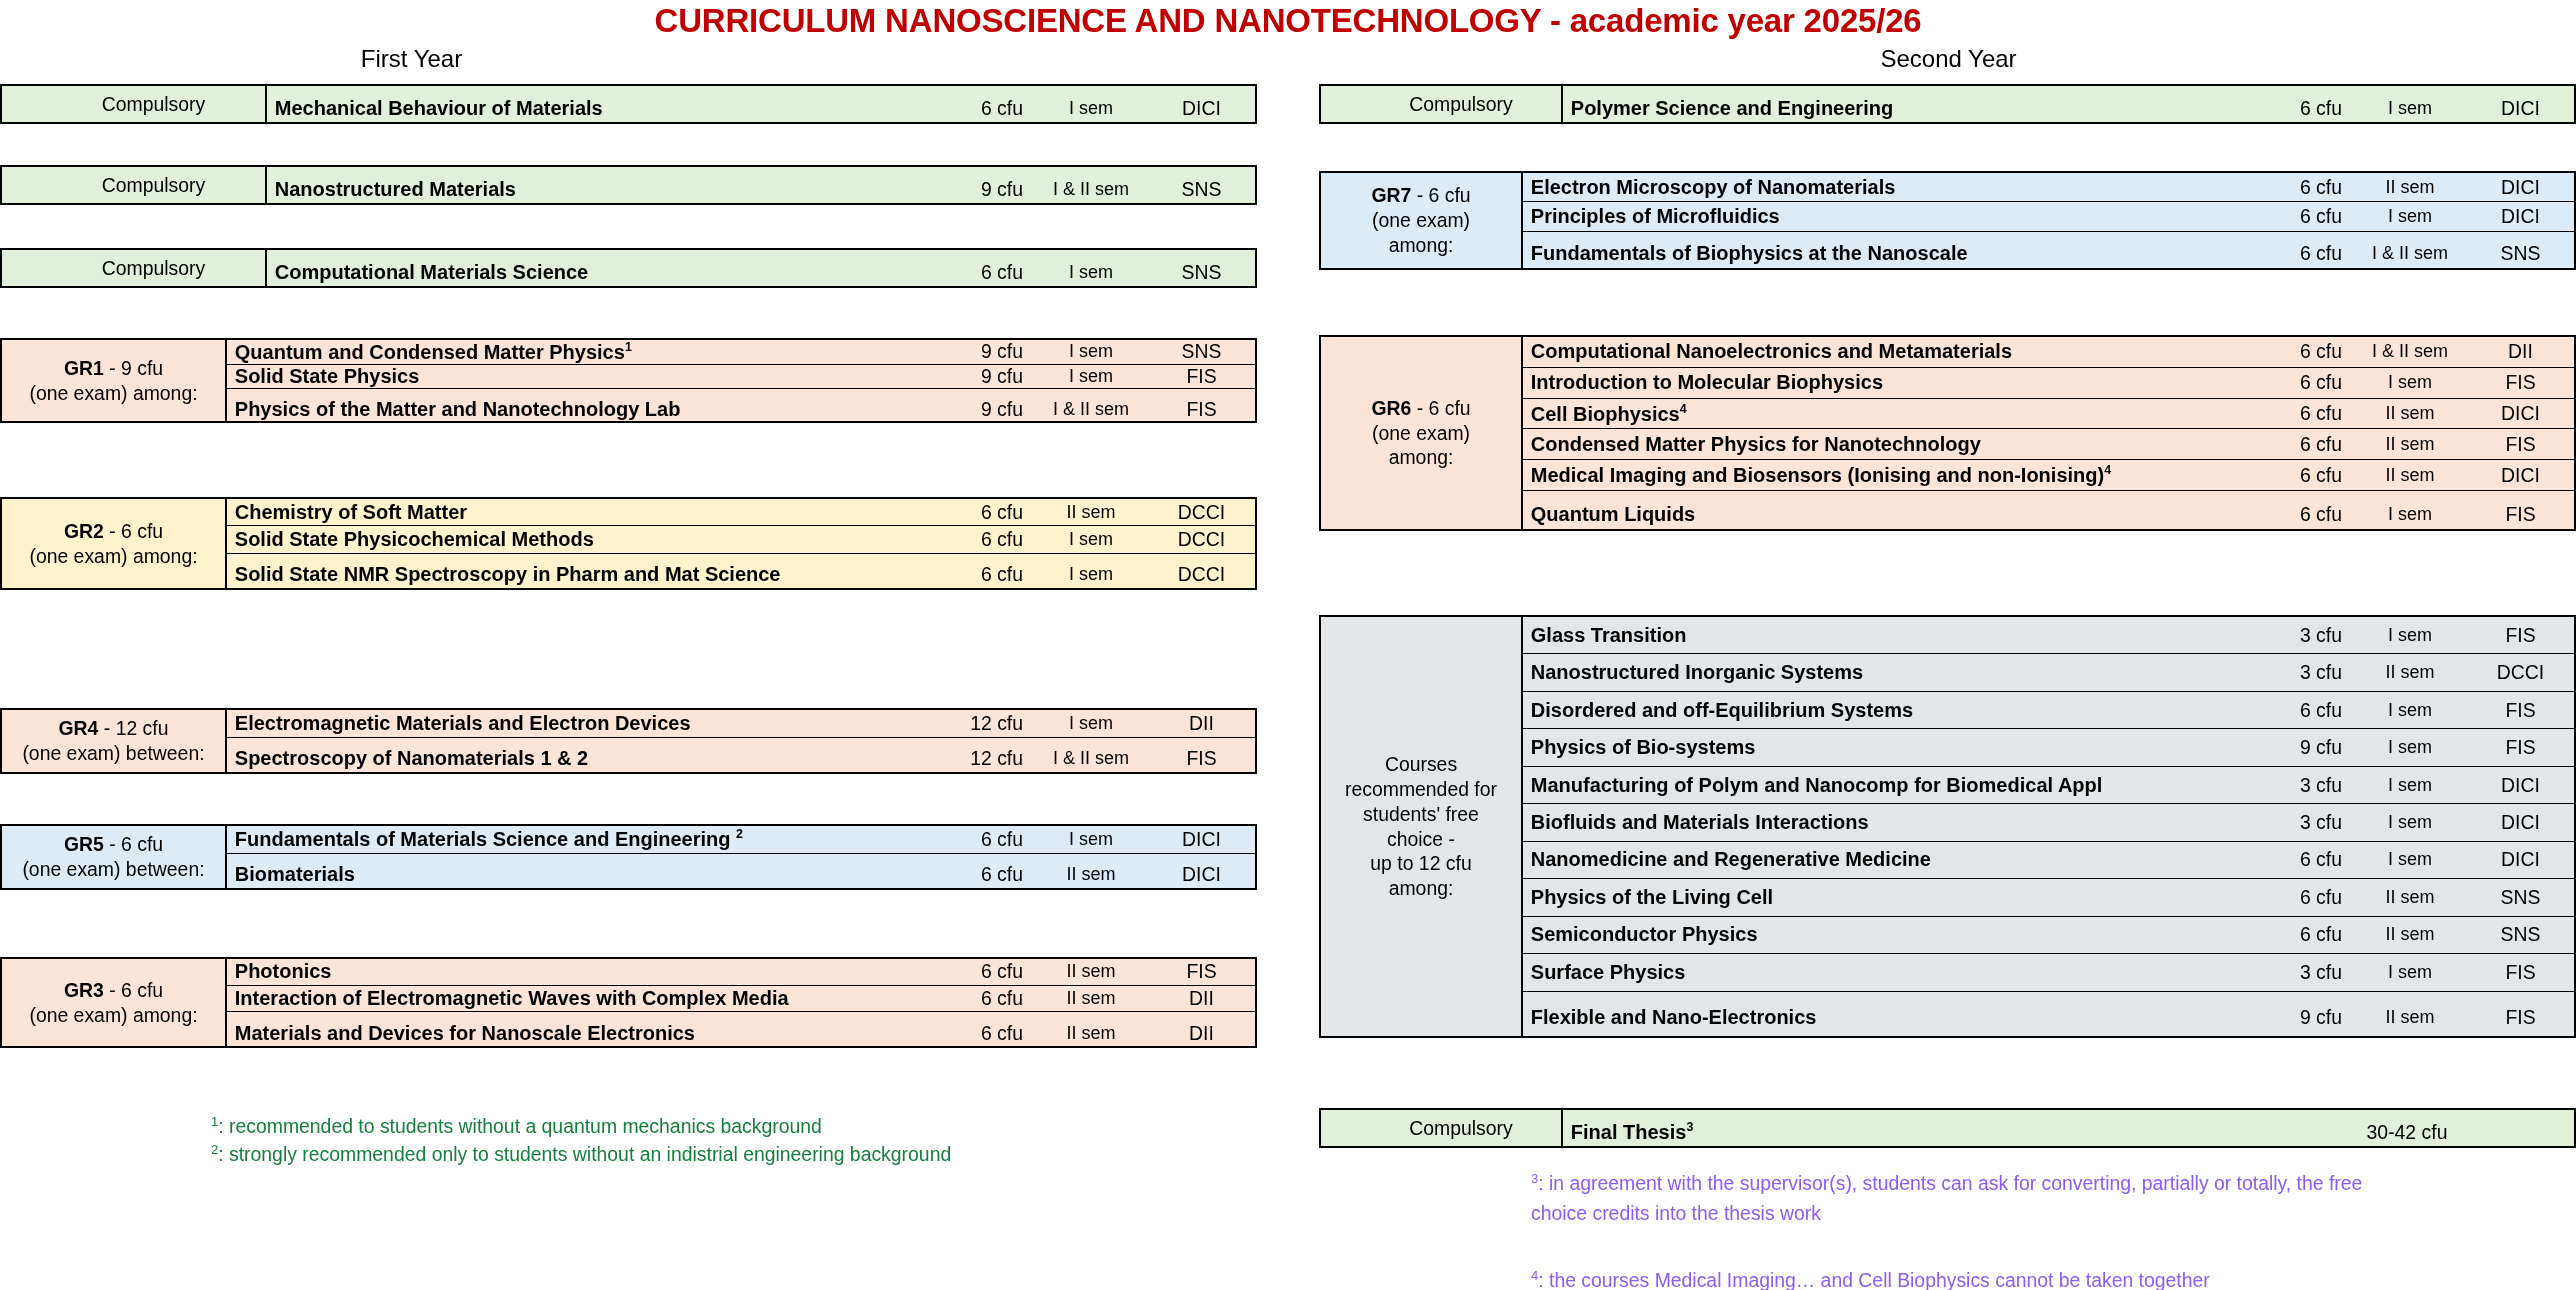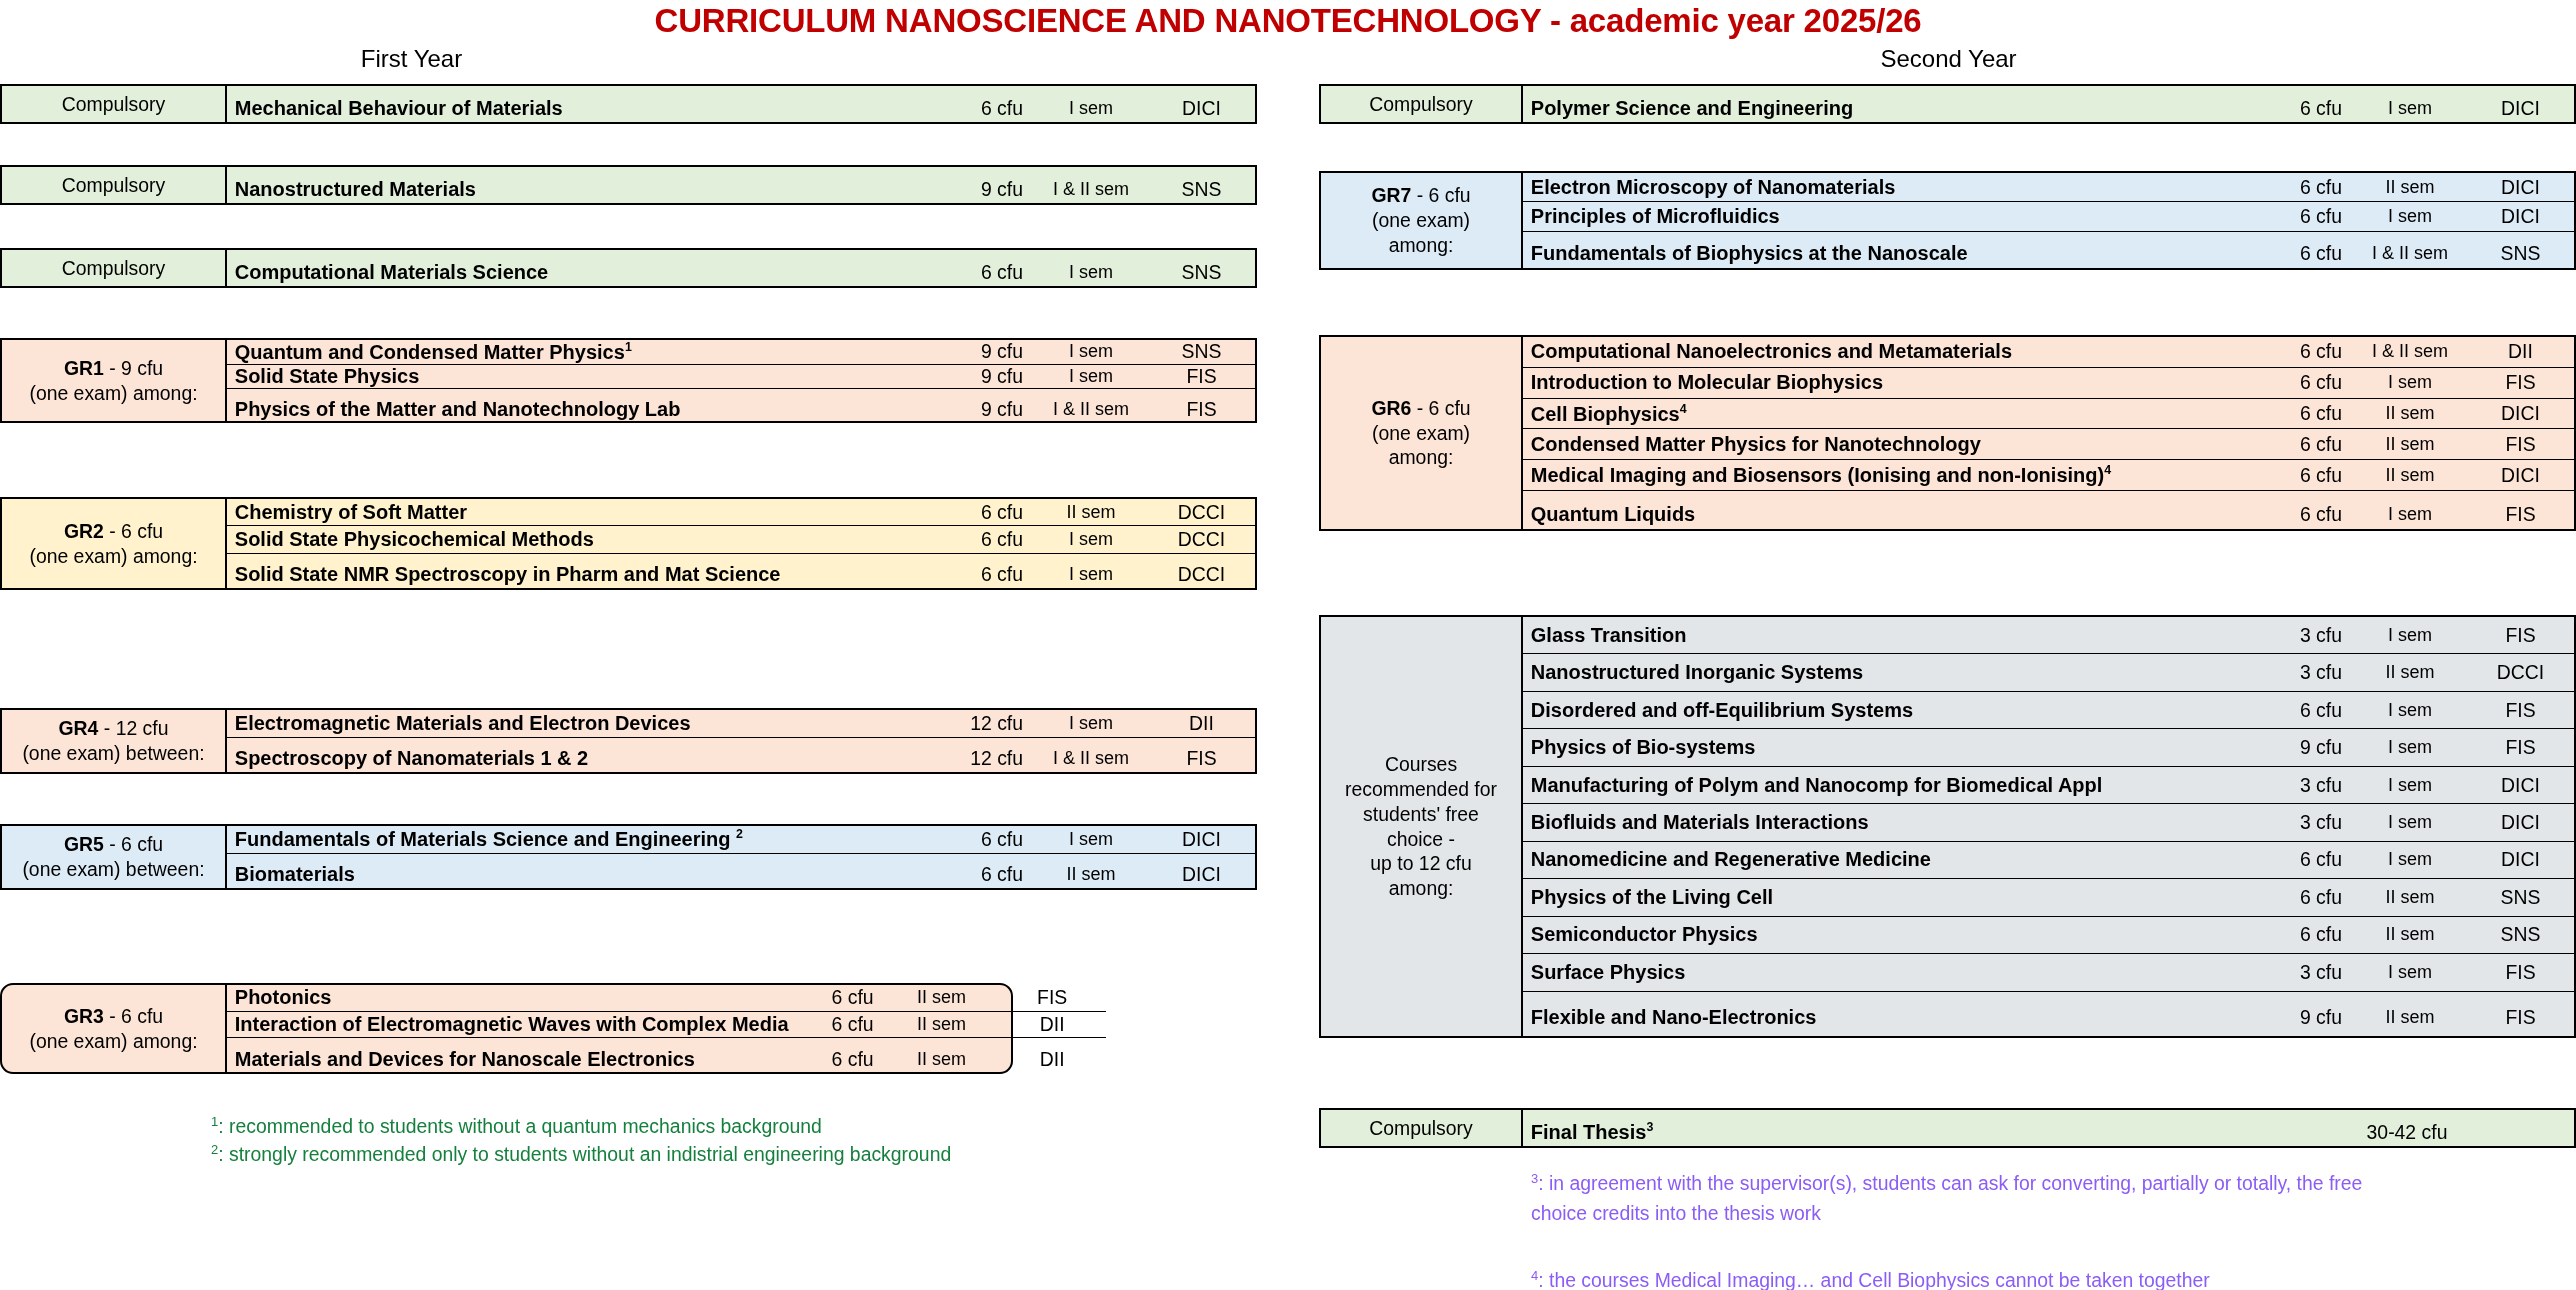--- a/index.html
+++ b/index.html
@@ -76,21 +76,21 @@
   .cfu{flex:0 0 85px;text-align:right;font-size:19.4px;color:#000;}
   .sem{flex:0 0 136px;text-align:center;font-size:18px;color:#000;}
   .dep{flex:0 0 85px;text-align:center;font-size:19.4px;color:#000;padding-right:11px;}
 
   
   .thesisrow{display:flex;align-items:center;width:100%;}
   .thesisrow .cfu{flex:0 0 334px;text-align:center;}
 
   
   .c-green .lbl,.c-green .rows{background:#E2EFDA;}
-  .c-green{background:#E2EFDA;}
+  .c-green{background:#E2EFDA;padding-left:40px;}
   .c-peach{background:#FCE4D6;}
   .c-yellow{background:#FFF2CC;}
   .c-blue{background:#DDEBF7;}
   .c-grey{background:#E2E6E8;}
 
   .fn{
     position:absolute;
     font-size:19.4px;
     color:#15803d;
     white-space:nowrap;
@@ -244,21 +244,21 @@
           <div class="dep">DICI</div>
         </div>
         <div class="row">
           <div class="cname">Biomaterials</div>
           <div class="cfu">6 cfu</div>
           <div class="sem">II sem</div>
           <div class="dep">DICI</div>
         </div>
       </div>
     </div>
-    <div class="blk c-peach" style="left: 0px; top: 983px; width: 1013px; height: 91px; border-radius: 13px;">
+    <div class="blk c-peach" style="left: 0px; top: 957px; width: 1257px; height: 91px;">
       <div class="lbl" style="flex-basis: 225px; width: 225px;">
         <span class="ln"><b>GR3</b> - 6 cfu</span>
         <span class="ln">(one exam) among:</span>
       </div>
       <div class="rows">
         <div class="row">
           <div class="cname">Photonics</div>
           <div class="cfu">6 cfu</div>
           <div class="sem">II sem</div>
           <div class="dep">FIS</div>

